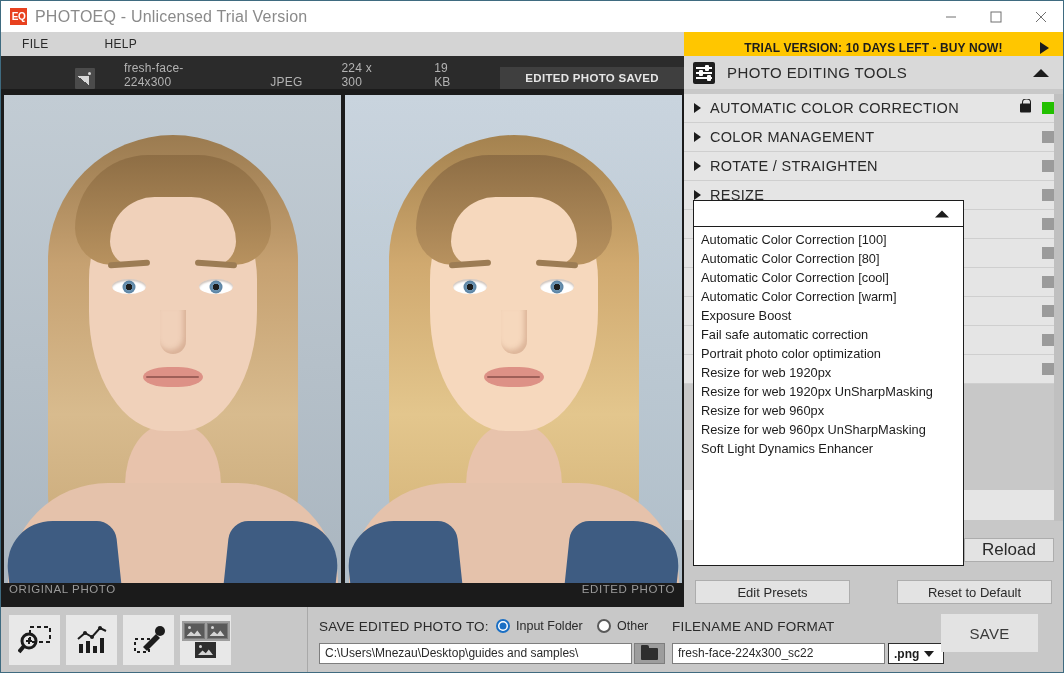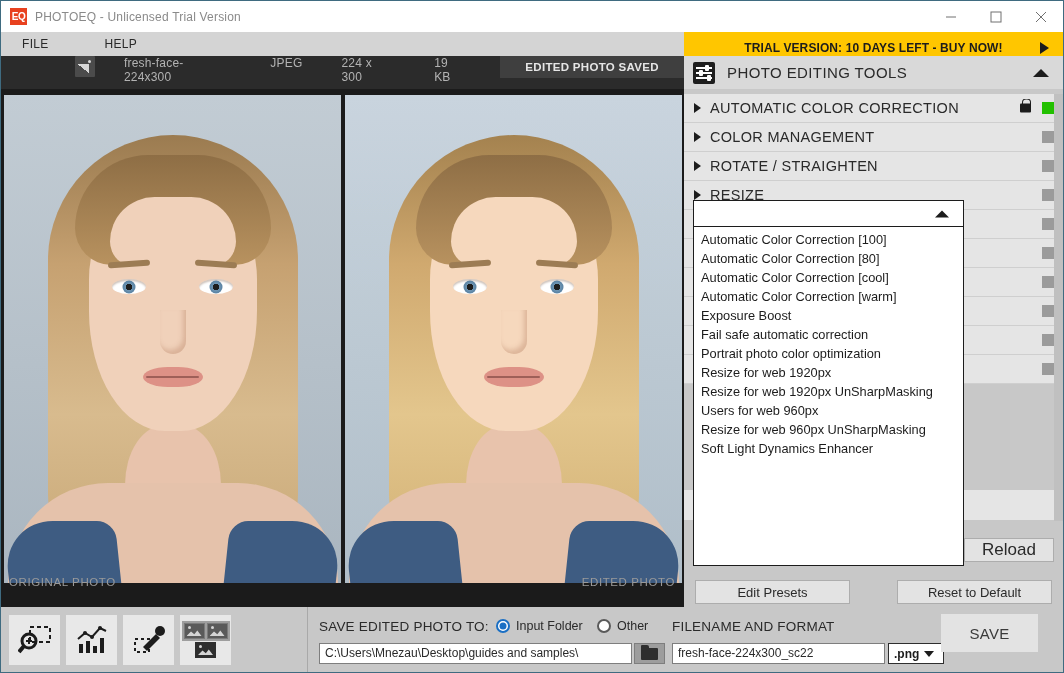--- a/index.html
+++ b/index.html
@@ -22,21 +22,21 @@
     position: absolute; left: 0; top: 0; width: 1062px; height: 31px;
     background: #ffffff;
     display: flex; align-items: center;
   }
   .logo {
     width: 17px; height: 17px; margin-left: 9px; margin-right: 8px;
     background: #e8411f; color: #ffffff;
     font-size: 10px; font-weight: bold; line-height: 17px; text-align: center;
     letter-spacing: -0.5px;
   }
-  .title-text { font-size: 12px; color: #8a8a8a; letter-spacing: .2px; }
+  .title-text { font-size: 16px; color: #8a8a8a; letter-spacing: .2px; }
   .wincontrols { margin-left: auto; display: flex; height: 31px; }
   .wc { width: 45px; height: 31px; display: flex; align-items: center; justify-content: center; }
   .wc svg { display: block; }
 
   
   .menubar {
     position: absolute; left: 0; top: 31px; width: 683px; height: 24px;
     background: #d4d4d4; display: flex; align-items: center;
   }
   .menu-item { font-size: 12px; color: #2a2a2a; padding: 0 8px; letter-spacing: .3px; text-align: center; }
@@ -51,21 +51,21 @@
   .trial-text { font-size: 12px; font-weight: bold; color: #1c1c1c; letter-spacing: .1px; }
   .trial-arrow {
     position: absolute; right: 14px; top: 50%; transform: translateY(-50%);
     width: 0; height: 0; border-left: 9px solid #1c1c1c;
     border-top: 6px solid transparent; border-bottom: 6px solid transparent;
   }
 
   
   .infobar {
     position: absolute; left: 0; top: 55px; width: 683px; height: 33px;
-    background: #2b2b2b; display: flex; align-items: flex-start;
+    background: #2b2b2b; display: flex; align-items: flex-end;
   }
   .info-thumb {
     width: 21px; height: 21px; margin-left: 74px; margin-right: 0;
     background: #4b4b4b; position: relative; border-radius: 1px;
   }
   .info-thumb::after {
     content: ""; position: absolute; left: 3px; right: 3px; bottom: 4px; height: 9px;
     background:
       linear-gradient(to top right, transparent 48%, #d8d8d8 48%) no-repeat left bottom/ 11px 9px;
   }
@@ -86,21 +86,21 @@
 
   
   .photo-area {
     position: absolute; left: 0; top: 88px; width: 683px; height: 518px;
     background: #1b1b1b;
   }
   .pane { position: absolute; top: 6px; width: 337px; height: 488px; overflow: hidden; }
   .pane.left  { left: 3px; }
   .pane.right { left: 344px; }
   .photo-caption {
-    position: absolute; bottom: 19px; font-size: 11.5px; color: #9a9a9a; letter-spacing: .6px;
+    position: absolute; bottom: 12px; font-size: 11.5px; color: #9a9a9a; letter-spacing: .6px;
   }
   .cap-left  { left: 8px; }
   .cap-right { right: 9px; }
 
   
   .portrait { position: absolute; inset: 0; background: #b9c3cb; }
   .portrait .bg {
     position: absolute; inset: 0;
     background: linear-gradient(to bottom, #c2ccd4 0%, #b5c0c9 55%, #aab6c0 100%);
   }
@@ -632,19 +632,19 @@
     <div class="pd-list">
       <div class="pd-item">Automatic Color Correction [100]</div>
       <div class="pd-item">Automatic Color Correction [80]</div>
       <div class="pd-item">Automatic Color Correction [cool]</div>
       <div class="pd-item">Automatic Color Correction [warm]</div>
       <div class="pd-item">Exposure Boost</div>
       <div class="pd-item">Fail safe automatic correction</div>
       <div class="pd-item">Portrait photo color optimization</div>
       <div class="pd-item">Resize for web 1920px</div>
       <div class="pd-item">Resize for web 1920px UnSharpMasking</div>
-      <div class="pd-item">Users for web 960px</div>
+      <div class="pd-item">Resize for web 960px</div>
       <div class="pd-item">Resize for web 960px UnSharpMasking</div>
       <div class="pd-item">Soft Light Dynamics Enhancer</div>
     </div>
   </div>
 
 </div>
 
 </body></html>

